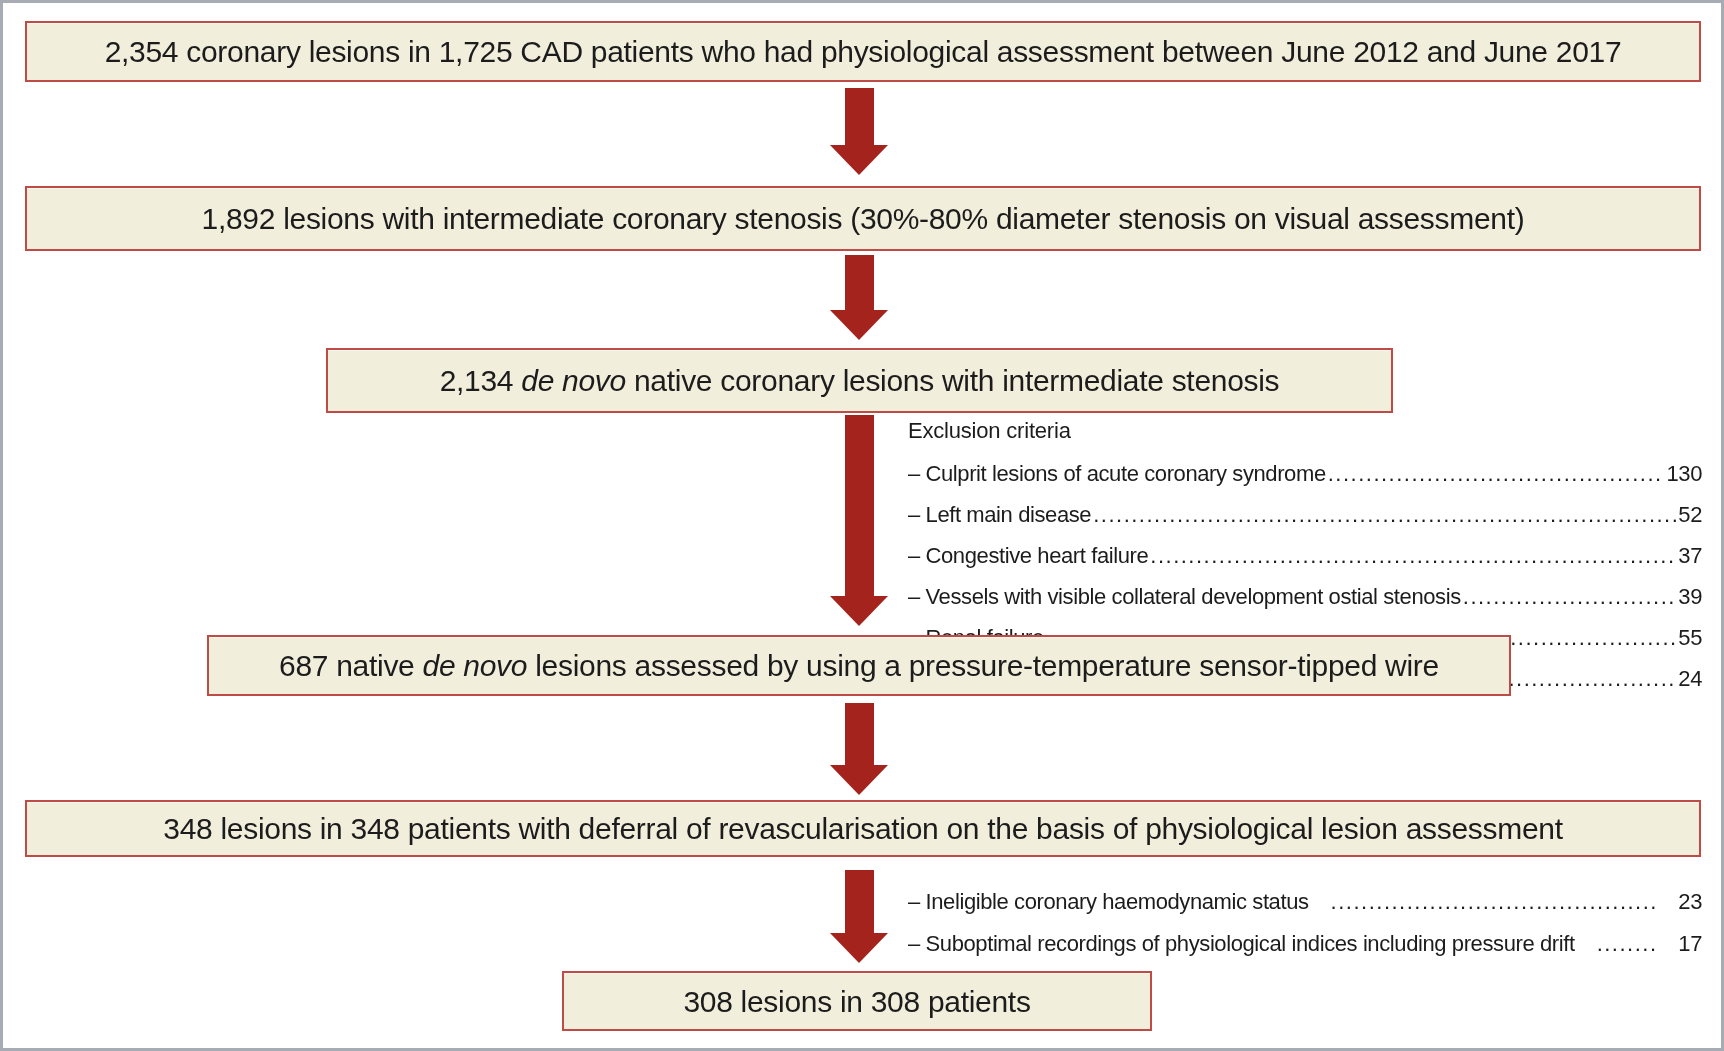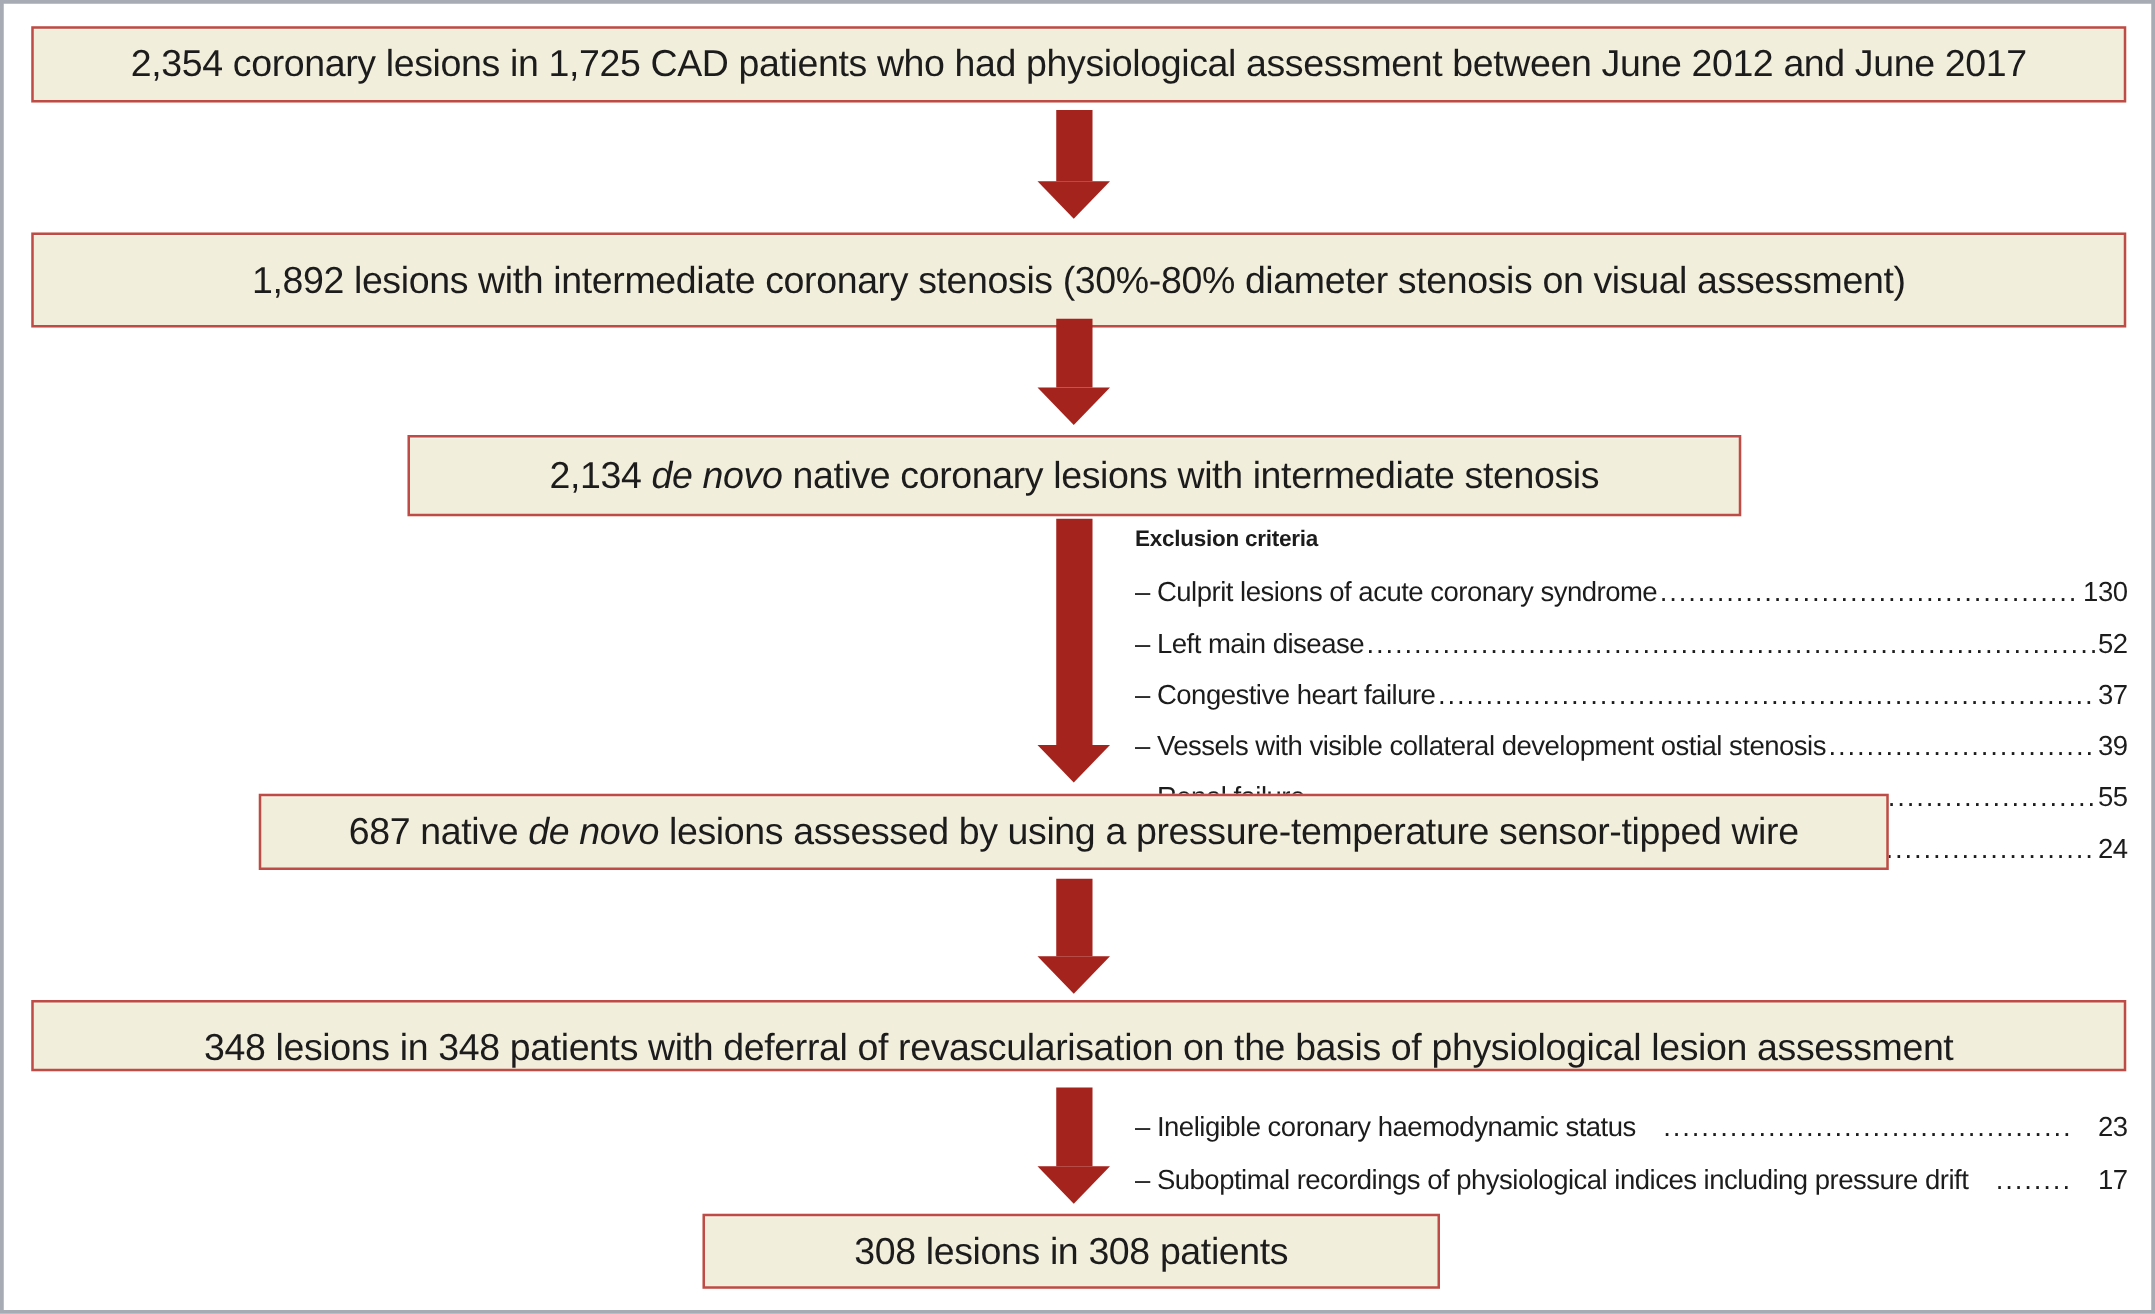--- a/index.html
+++ b/index.html
@@ -34,24 +34,24 @@
     text-align:center;
     font-size:30px;
     letter-spacing:-0.3px;
     line-height:1.1;
     box-shadow:inset 0 1px 0 rgba(255,255,255,.55);
   }
   .fbox .it{font-style:italic;}
   .fbox .seg{white-space:pre;}
   
   #box1{left:22px;  top:18px;  width:1676px; height:61px;}
-  #box2{left:22px;  top:183px; width:1676px; height:76px;}
+  #box2{left:22px;  top:183px; width:1676px; height:65px;}
   #box3{left:323px; top:345px; width:1067px; height:65px;}
   #box4{left:204px; top:632px; width:1304px; height:61px;}
-  #box5{left:22px;  top:797px; width:1676px; height:57px;align-items:flex-end;}
+  #box5{left:22px;  top:797px; width:1676px; height:57px;}
   #box6{left:559px; top:968px; width:590px;  height:60px;}
 
   .arrow{
     position:absolute;
     width:58px;
     display:flex;
     flex-direction:column;
     align-items:center;
     left:827px;
   }
@@ -75,22 +75,22 @@
   .sidelist{
     position:absolute;
     left:905px;
     width:794px;
     font-size:22px;
     letter-spacing:-0.4px;
   }
   #exclusion-list{top:412px;}
   #deferral-list{top:872px;}
   .sidelist .heading{
-    font-weight:bold;
-    font-size:18px;
+    font-weight:normal;
+    font-size:22px;
     line-height:32px;
     letter-spacing:-0.2px;
   }
   .lrow{
     display:flex;
     align-items:baseline;
     line-height:29px;
     white-space:nowrap;
     margin-top:12px;
   }

